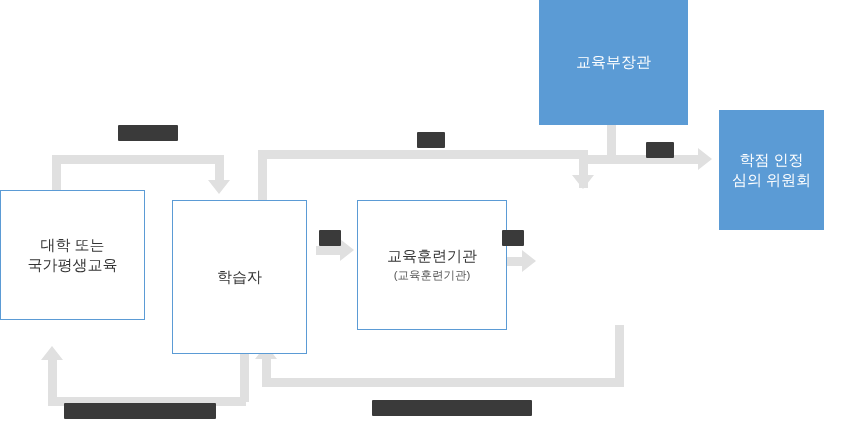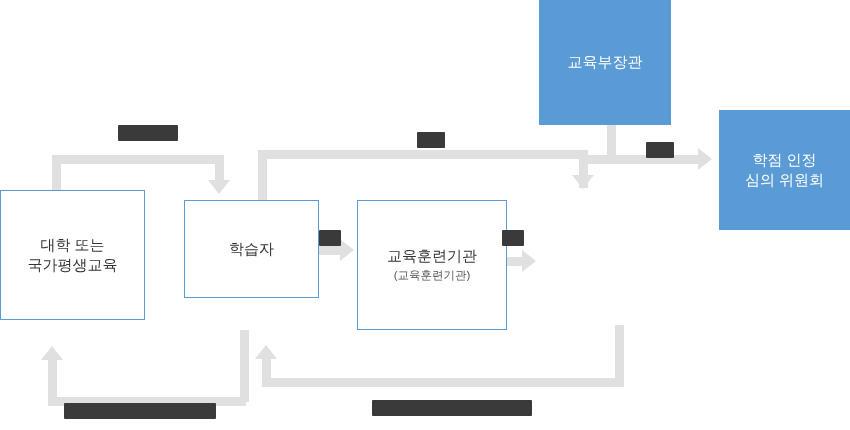--- a/index.html
+++ b/index.html
@@ -128,41 +128,41 @@
   <div class="ln ln-v" style="left:48px; top:352px; height:50px;"></div>
   <div class="arrow arrow-up" style="left:41px; top:346px;"></div>
 
   <div class="box box-white" style="left:0px; top:190px; width:145px; height:130px;">
     <div>
       <span>대학 또는</span><br>
       <span>국가평생교육</span>
     </div>
   </div>
 
-  <div class="box box-white" style="left:184px; top:200px; width:135px; height:98px;justify-content:center;">
+  <div class="box box-white" style="left:172px; top:200px; width:135px; height:154px;justify-content:center;">
     <div>
       <span>학습자</span>
     </div>
   </div>
 
   <div class="box box-white" style="left:357px; top:200px; width:150px; height:130px;">
     <div>
       <span>교육훈련기관</span>
       <span class="sub">(교육훈련기관)</span>
     </div>
   </div>
 
 
-  <div class="box box-blue" style="left:539px; top:0px; width:132px; height:125px;">
+  <div class="box box-blue" style="left:539px; top:0px; width:149px; height:125px;">
     <div>
       <span>교육부장관</span>
     </div>
   </div>
 
-  <div class="box box-blue" style="left:719px; top:110px; width:131px; height:120px;">
+  <div class="box box-blue" style="left:719px; top:110px; width:105px; height:120px;">
     <div>
       <span>학점 인정</span><br>
       <span>심의 위원회</span>
     </div>
   </div>
 
   <div class="elabel" style="left:118px; top:125px; width:60px;">&nbsp;&nbsp;&nbsp;&nbsp;&nbsp;&nbsp;&nbsp;</div>
   <div class="elabel" style="left:417px; top:132px; width:28px;">&nbsp;&nbsp;&nbsp;</div>
   <div class="elabel" style="left:646px; top:142px; width:28px;">&nbsp;&nbsp;&nbsp;</div>
   <div class="elabel" style="left:319px; top:230px; width:22px;">&nbsp;&nbsp;</div>

